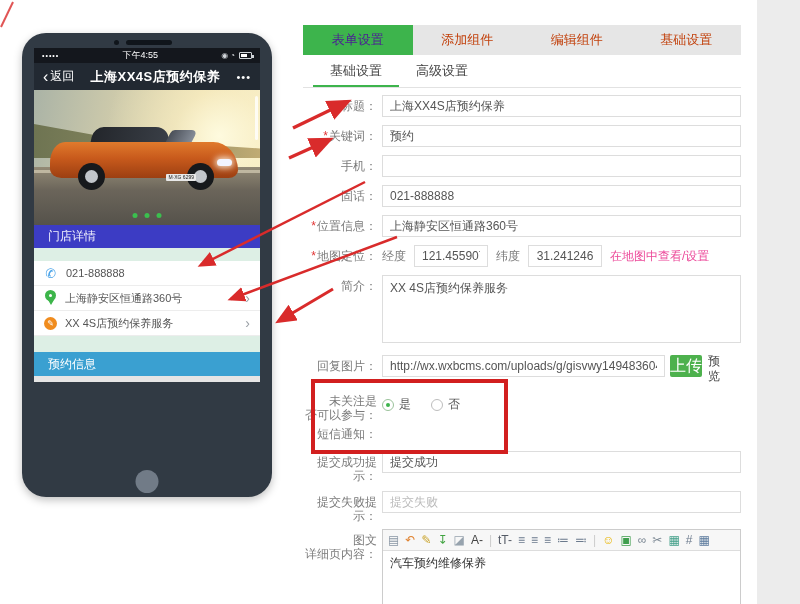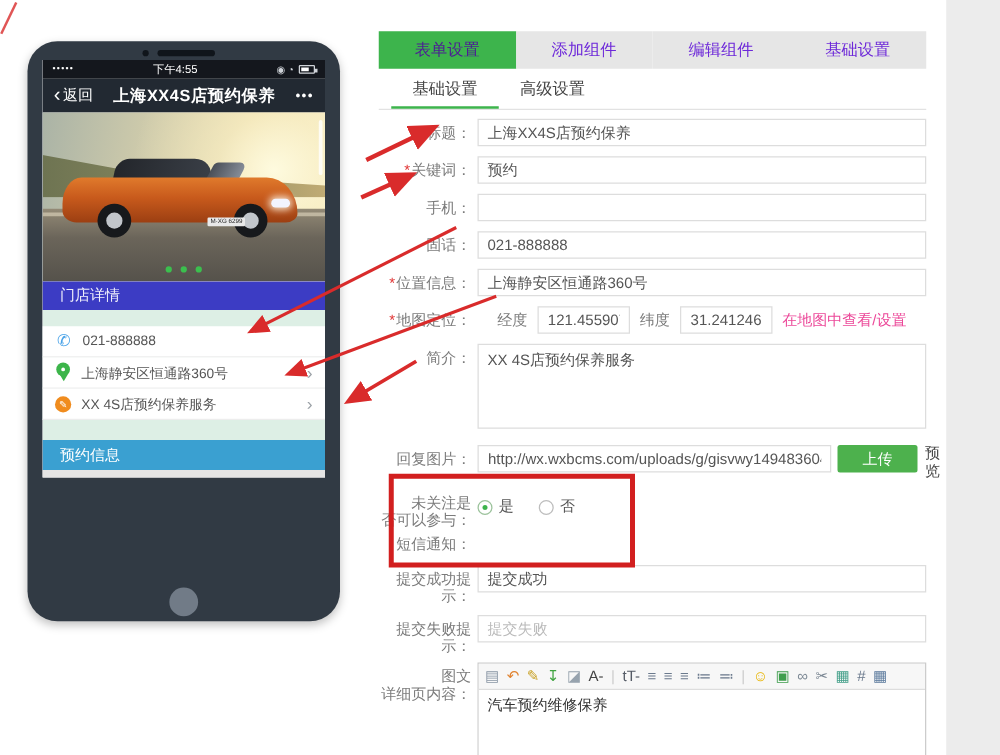--- a/index.html
+++ b/index.html
@@ -81,43 +81,43 @@
   .booking-header { height:24px; background:#3aa0d1; color:#fff; font-size:12px; line-height:24px; padding-left:14px; }
   .pform { background:#e5e5e5; padding:10px 11px; height:89px; }
   .plabel { font-size:12px; color:#555; }
   .plabel .star { color:#d33; font-size:10px; }
   .pinput { margin-top:7px; height:28px; border:1px solid #c9c9c9; border-radius:4px; background:#fff; }
   .plabel2 { margin-top:10px; }
 
   
   .panel { position:absolute; left:303px; top:25px; width:438px; }
   .tabs { display:flex; height:30px; }
-  .tab { flex:1; background:#e6e6e6; color:#6d28d9; font-size:13px; text-align:center; line-height:30px; cursor:pointer; }
+  .tab { flex:1; background:#e6e6e6; color:#c2410c; font-size:13px; text-align:center; line-height:30px; cursor:pointer; }
   .tab.active { background:#3db44c; color:#4c1d95; }
   .subtabs { display:flex; height:33px; border-bottom:1px solid #e2e2e2; padding-left:10px; }
   .subtab { padding:0 17px; font-size:13px; color:#444; line-height:31px; cursor:pointer; }
   .subtab.active { border-bottom:2px solid #3db44c; }
 
   .fform { padding-top:7px; }
   .frow { display:flex; align-items:flex-start; margin-bottom:8px; }
   .flabel { width:74px; text-align:right; font-size:12px; color:#7b7b7b; padding-top:4px; flex-shrink:0; line-height:14px; }
   .req { color:#e03434; margin-right:1px; }
   .fctrl { flex:1; margin-left:5px; }
   input.txt, textarea.txt { width:100%; height:22px; border:1px solid #ddd; font-size:12px;
       color:#555; padding:0 7px; outline:none; background:#fff;
       font-family:"Liberation Sans","DejaVu Sans",sans-serif; }
   input.txt::placeholder, textarea.txt::placeholder { color:#bbb; }
   textarea.txt { height:68px; padding-top:4px; resize:none; }
-  .maprow { display:flex; align-items:center; font-size:12px; color:#7b7b7b; gap:8px;justify-content:center; }
+  .maprow { display:flex; align-items:center; font-size:12px; color:#7b7b7b; gap:8px; }
   .maprow input.txt { width:74px; text-align:center; flex:none; }
   .maplink { color:#ec4899; cursor:pointer; }
   .replyrow { display:flex; align-items:flex-start; }
   .replyrow input.txt { width:283px; flex:none; }
-  .upload-btn { margin-left:5px; background:#4db14d; color:#fff; font-size:12px; line-height:20px;
-      padding:1px 20px; border-radius:2px; border:none; cursor:pointer; flex:none; }
+  .upload-btn { margin-left:5px; background:#4db14d; color:#fff; font-size:16px; line-height:20px;
+      padding:1px 0; border-radius:2px; border:none; cursor:pointer; flex:none; }
   .preview-lbl { margin-left:6px; width:14px; font-size:12px; color:#454545; line-height:15px;
       word-break:break-all; cursor:pointer;font-family:Liberation Mono, monospace; }
   .radio-row { margin-bottom:4px; }
   .radio-row .flabel { padding-top:1px; }
   .opts { display:flex; align-items:center; gap:6px; padding-top:3px; }
   .opt { display:flex; align-items:center; margin-right:14px; cursor:pointer; }
   .radio { width:12px; height:12px; border:1px solid #bdbdbd; border-radius:50%; background:#fff;
       position:relative; margin-right:5px; flex:none; }
   .radio.sel { border-color:#9bc29b; }
   .radio.sel::after { content:""; position:absolute; inset:3px; background:#3db44c; border-radius:50%; }

